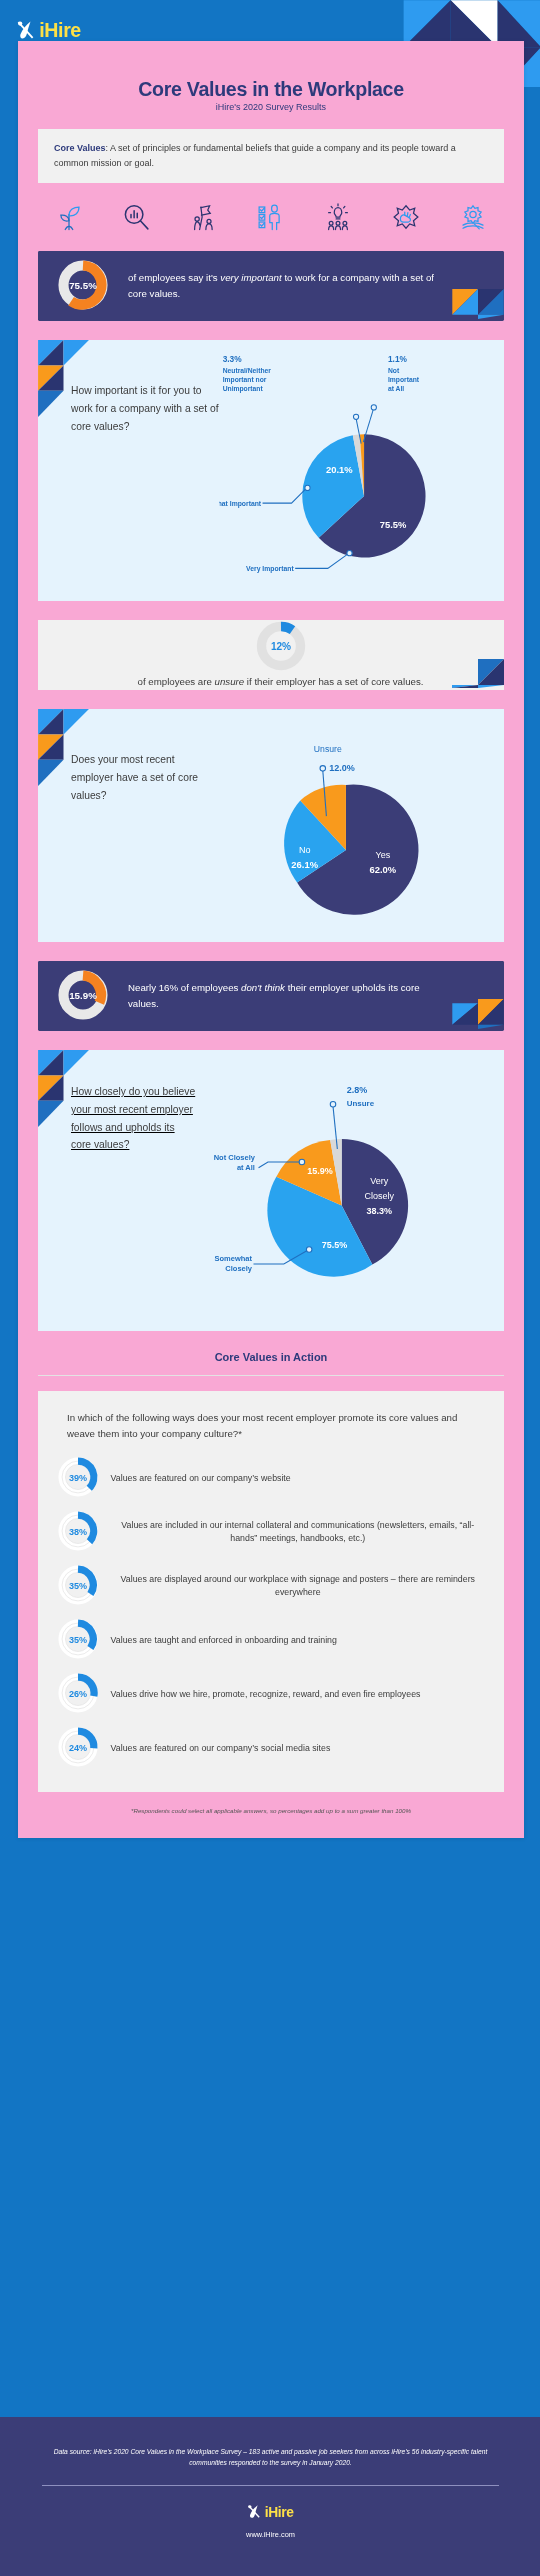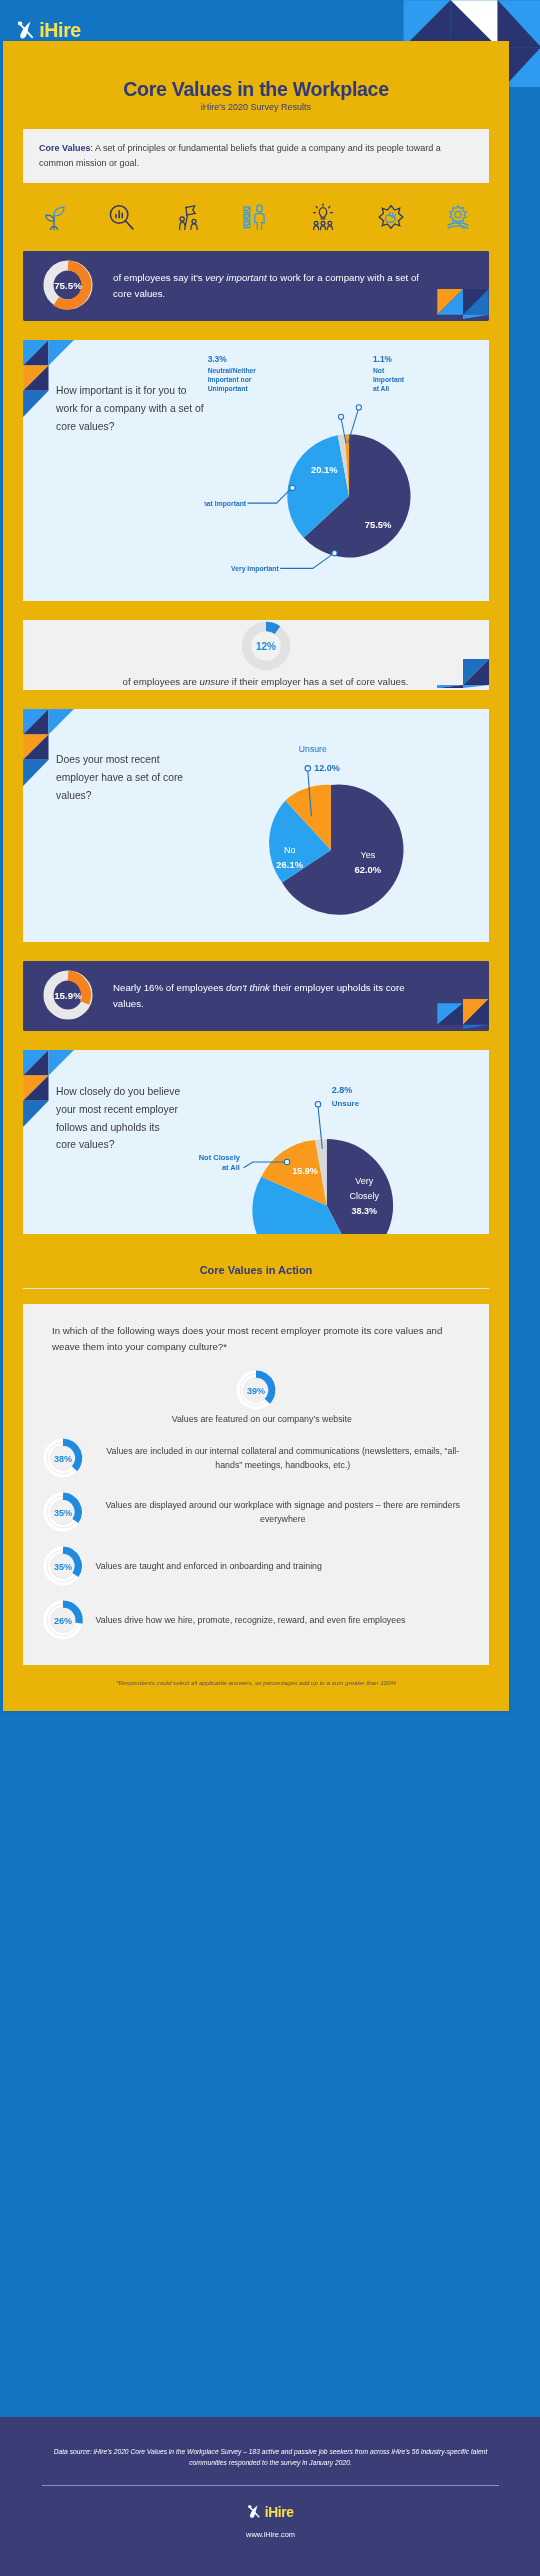--- a/index.html
+++ b/index.html
@@ -25,22 +25,22 @@
   }
   .logo-mark { width: 19px; height: 20px; }
   .logo-text {
     color: #fde047; font-size: 19.6px; font-weight: bold; letter-spacing: -0.4px;
     line-height: 1;
   }
   .mosaic-top { position: absolute; right: 0; top: 0; width: 188px; height: 98px; }
 
   
   .page {
-    position: absolute; left: 3px; top: 41px; width: 506px;
-    background: #eab308;
+    position: absolute; left: 18px; top: 41px; width: 506px;
+    background: #f9a8d4;
     padding: 22px 0 24.6px 0;
     box-shadow: 0 1.4px 4.3px rgba(0,0,0,0.12);
     z-index: 5;
   }
 
   .title {
     text-align: center; color: #2d3a7b; font-size: 19.6px; font-weight: bold;
     letter-spacing: -0.3px; margin-top: 14.5px;
   }
   .subtitle {
@@ -99,33 +99,33 @@
     color: #3b3b3b; font-size: 9.7px; line-height: 1.62; margin-left: 19px;
     max-width: 304px;
     text-align: center;
   }
   .greybox .gtext i { font-style: italic; }
   .grey-mosaic { position: absolute; right: 0; bottom: 0; }
 
   
   .section-head {
     text-align: center; color: #2d3a7b; font-size: 11px; font-weight: bold;
-    margin-top: 30px;
+    margin-top: 20px;
   }
   .rule { height: 0.7px; background: #e3e3e3; margin: 11.6px 20px 0 20px; }
 
   
   .actionbox { background: #f1f1f1; margin-top: 16px; padding: 19px 19px 22px 19px; }
   .action-q {
     color: #3b3b3b; font-size: 9.7px; line-height: 1.62;
     padding: 0 10px;
   }
   .action-list { margin-top: 14.5px; }
   .action-item { display: flex; align-items: center; margin-top: 10px; }
-  .action-item:first-child { margin-top: 2.9px; flex-direction: column; }
+  .action-item:first-child { margin-top: 2.9px; }
   .action-ring { flex: 0 0 auto; }
   .action-label {
     color: #3b3b3b; font-size: 8.8px; line-height: 1.52; margin-left: 11.6px; text-align: center;
   }
   .footnote {
     text-align: center; color: #555; font-size: 6.2px; font-style: italic;
     margin-top: 14.5px;
   }
 
   
@@ -419,21 +419,21 @@
         <svg width="52" height="30" viewBox="0 0 72 42">
           <polygon points="36,0 72,0 36,36" fill="#f99a1c"></polygon>
           <polygon points="72,0 72,36 36,36" fill="#2a3470"></polygon>
           <polygon points="0,6 36,6 0,36" fill="#2e9bf0"></polygon>
           <polygon points="36,6 36,36 0,36" fill="#2a3470"></polygon>
           <polygon points="36,36 72,36 36,42" fill="#1f6fc0"></polygon>
         </svg>
       </span>
     </div>
 
-    <div class="qpanel" style="height:184px;">
+    <div class="qpanel" style="height:281px;text-decoration:underline;">
       <span class="corner">
         <svg width="51" height="77" viewBox="0 0 70 106">
           <polygon points="0,0 35,0 0,35" fill="#2e9bf0"></polygon>
           <polygon points="35,0 35,35 0,35" fill="#2a3470"></polygon>
           <polygon points="35,0 70,0 35,35" fill="#2e9bf0"></polygon>
           <polygon points="0,35 35,35 0,70" fill="#f99a1c"></polygon>
           <polygon points="35,35 35,70 0,70" fill="#2a3470"></polygon>
           <polygon points="0,70 35,70 0,106" fill="#1f6fc0"></polygon>
         </svg>
       </span>
@@ -548,20 +548,32 @@
               <circle cx="29" cy="29" r="22" fill="none" stroke="#ffffff" stroke-width="10"></circle>
               <circle cx="29" cy="29" r="22" fill="none" stroke="#e3e3e3" stroke-width="1"></circle>
               <circle cx="29" cy="29" r="17.3" fill="none" stroke="#e3e3e3" stroke-width="1"></circle>
               <path d="M29 7 A22 22 0 0 1 50.8 33.3" fill="none" stroke="#1f8ae0" stroke-width="10"></path>
               <text class="donut-label" x="29" y="30" font-family="Liberation Sans, sans-serif" font-size="12.5" fill="#1f8ae0">26%</text>
             </svg>
           </span>
           <div class="action-label">Values drive how we hire, promote, recognize, reward, and even fire employees</div>
         </div>
 
+        <div class="action-item">
+          <span class="action-ring">
+            <svg width="42" height="42" viewBox="0 0 58 58">
+              <circle cx="29" cy="29" r="22" fill="none" stroke="#ffffff" stroke-width="10"></circle>
+              <circle cx="29" cy="29" r="22" fill="none" stroke="#e3e3e3" stroke-width="1"></circle>
+              <circle cx="29" cy="29" r="17.3" fill="none" stroke="#e3e3e3" stroke-width="1"></circle>
+              <path d="M29 7 A22 22 0 0 1 50.9 30.8" fill="none" stroke="#1f8ae0" stroke-width="10"></path>
+              <text class="donut-label" x="29" y="30" font-family="Liberation Sans, sans-serif" font-size="12.5" fill="#1f8ae0">24%</text>
+            </svg>
+          </span>
+          <div class="action-label">Values are featured on our company’s social media sites</div>
+        </div>
 
       </div>
     </div>
 
     <div class="footnote">*Respondents could select all applicable answers, so percentages add up to a sum greater than 100%</div>
   </div>
 
 </div>
 
 <div class="footer">

